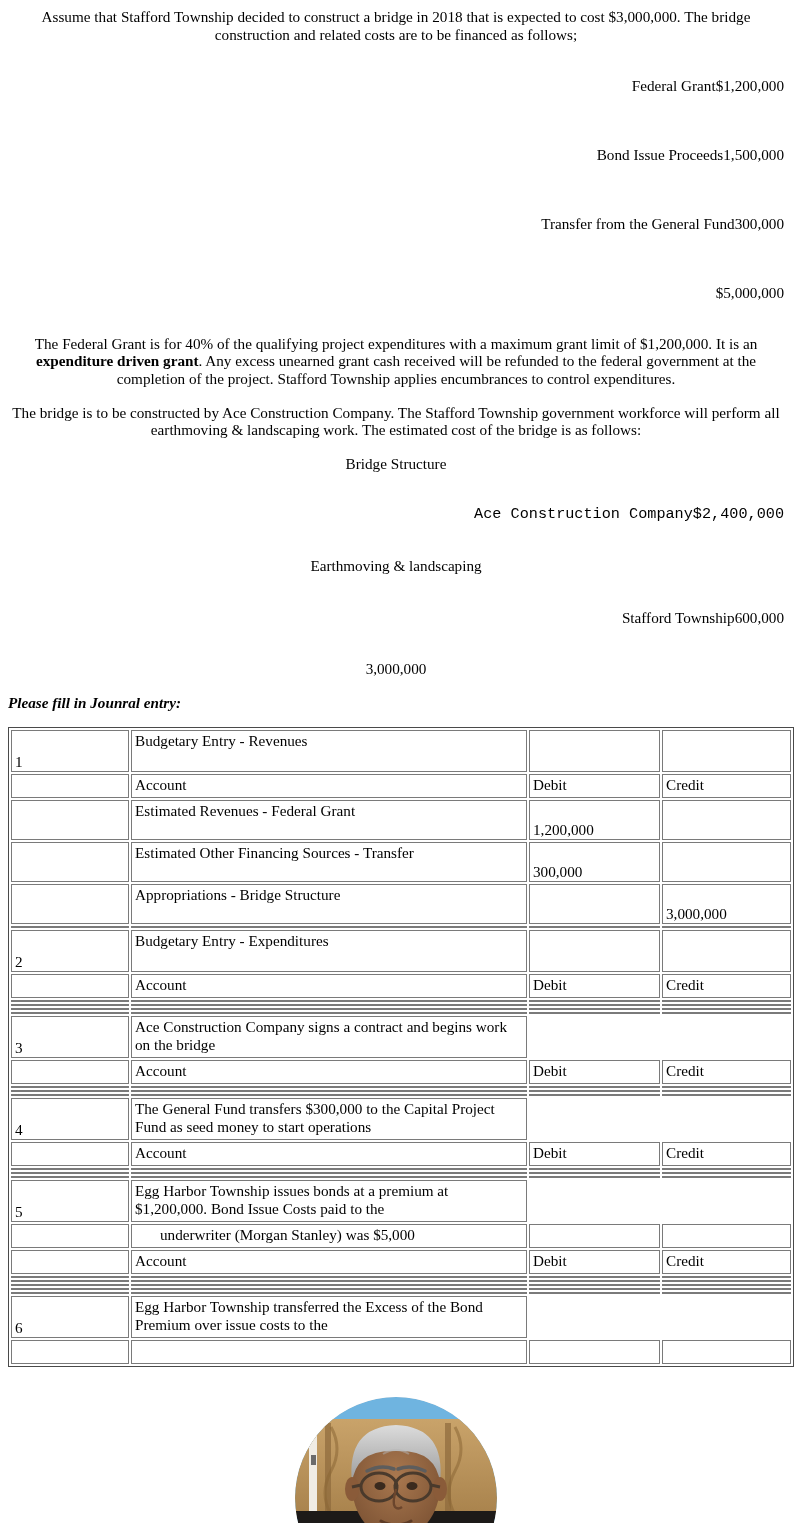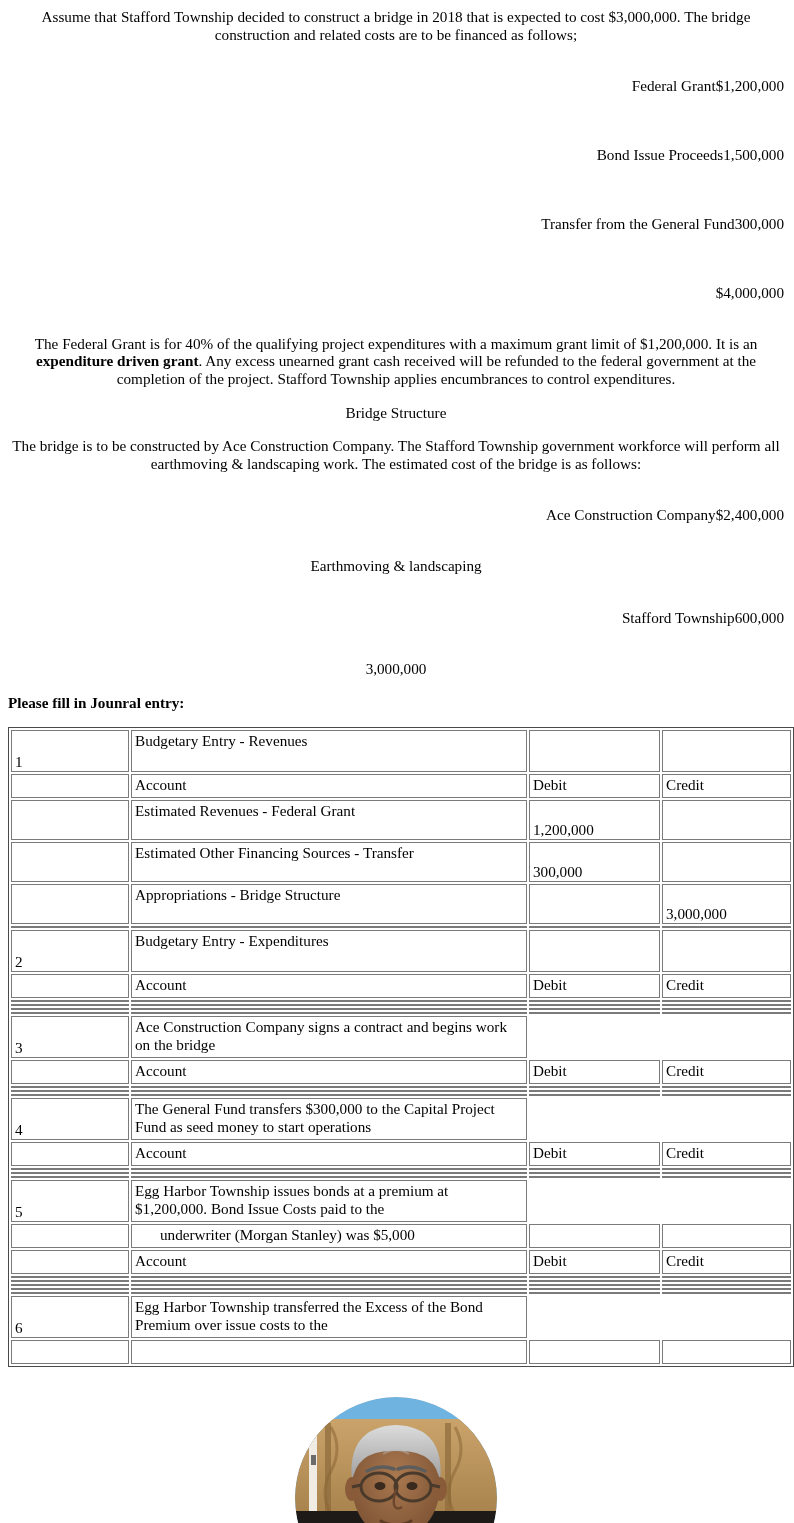--- a/index.html
+++ b/index.html
@@ -47,26 +47,28 @@
   }
   .fin-line .lbl {
     display: inline-block;
   }
   .fin-line .amt {
     display: inline-block;
   }
 
   .indent-1 {
     padding-left: 48px;
+    font-family: Liberation Mono, monospace;
   }
 
   .section-title {
     margin: 0 0 16px 0;
     font-size: 15.2px;
     font-weight: bold;
+    font-style: italic;
   }
 
   
   .jtable-wrap {
     margin-top: 6px;
   }
   table.jtable {
     border-collapse: separate;
     border-spacing: 2px;
     border: 1px solid #4a4a4a;
@@ -141,28 +143,28 @@
 
     <div class="fin-line">
       <span class="lbl" style="width:234px">Bond Issue Proceeds</span><span class="amt">1,500,000</span>
     </div>
 
     <div class="fin-line">
       <span class="lbl" style="width:227px">Transfer from the General Fund</span><span class="amt">300,000</span>
     </div>
 
     <div class="fin-line">
-      <span class="lbl" style="width:249px"></span><span class="amt">$4,000,000</span>
+      <span class="lbl" style="width:249px"></span><span class="amt">$5,000,000</span>
     </div>
 
     <p class="para"><span>The Federal Grant is for 40% of the qualifying project expenditures with a maximum grant limit of $1,200,000. It is an </span><span class="bold">expenditure driven grant</span><span>. Any excess unearned grant cash received will be refunded to the federal government at the completion of the project. Stafford Township applies encumbrances to control expenditures.</span></p>
 
+    <p class="para">The bridge is to be constructed by Ace Construction Company. The Stafford Township government workforce will perform all earthmoving &amp; landscaping work. The estimated cost of the bridge is as follows:</p>
+
     <p class="para">Bridge Structure</p>
-
-    <p class="para">The bridge is to be constructed by Ace Construction Company. The Stafford Township government workforce will perform all earthmoving &amp; landscaping work. The estimated cost of the bridge is as follows:</p>
 
     <div class="fin-line indent-1">
       <span class="lbl" style="width:310px">Ace Construction Company</span><span class="amt">$2,400,000</span>
     </div>
 
     <p class="para">Earthmoving &amp; landscaping</p>
 
     <div class="fin-line">
       <span class="lbl" style="width:317px">Stafford Township</span><span class="amt">600,000</span>
     </div>

